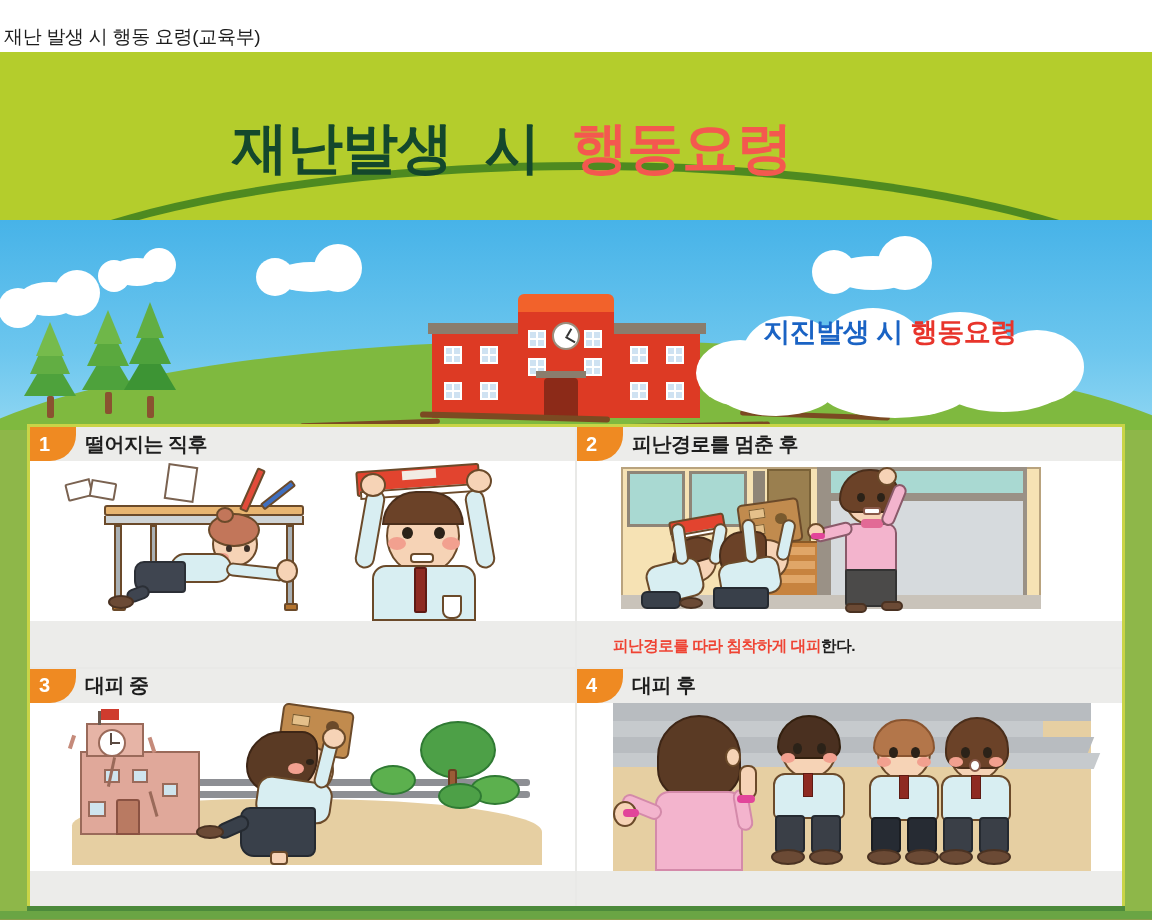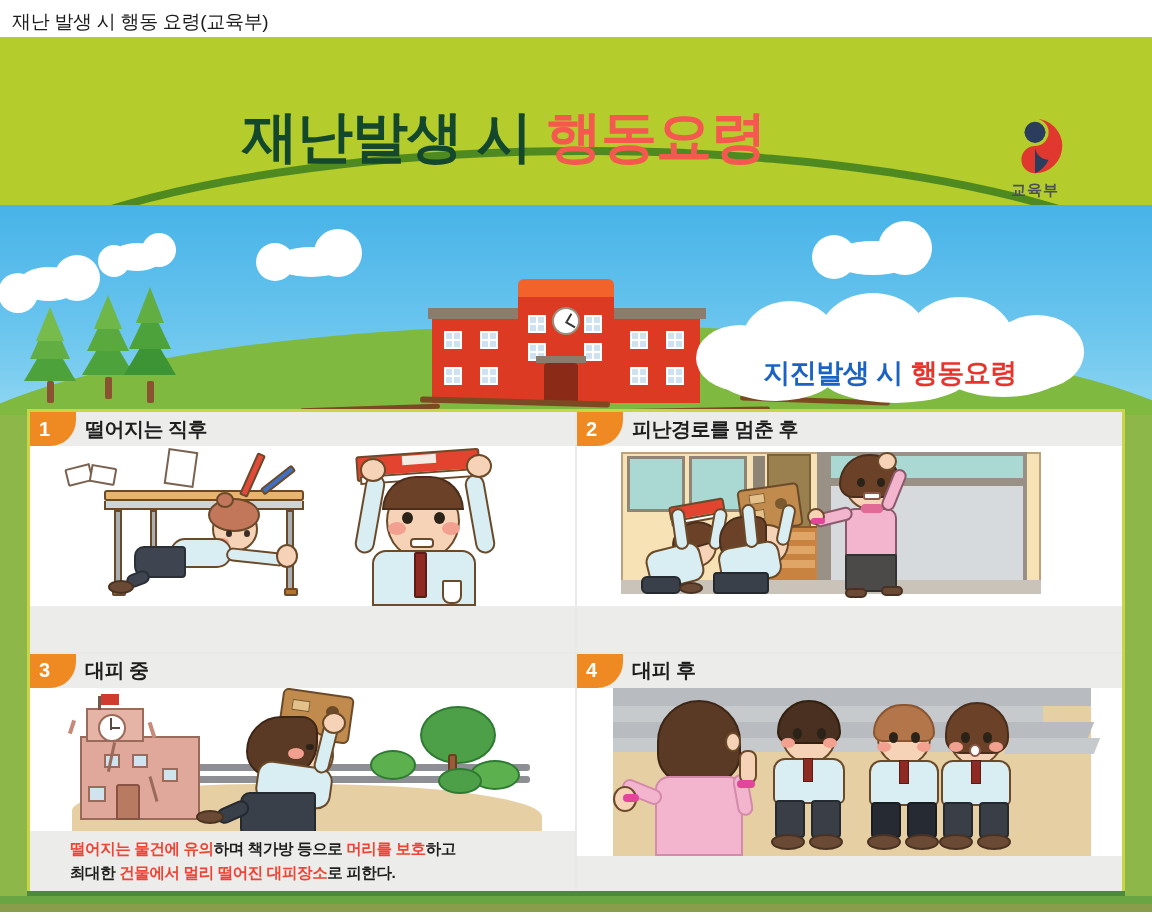--- a/index.html
+++ b/index.html
@@ -3,23 +3,22 @@
 <meta charset="utf-8">
 <style>
   * { box-sizing: border-box; margin: 0; padding: 0; }
   body {
     width: 1152px; height: 920px;
     background: #ffffff;
     font-family: "Liberation Sans", "DejaVu Sans", sans-serif;
     overflow: hidden;
   }
   .page-title {
-    font-size: 19px; color: #1c1c1c; padding: 9px 0 0 4px;
+    font-size: 19px; color: #1c1c1c; padding: 24px 0 0 4px;
     letter-spacing: -0.3px;
-    margin-left: 8px;
   }
   .poster {
     position: relative; width: 1152px; height: 875px;
     margin-top: 2px; overflow: hidden;
     background: #8eb749;
   }
 
   
   .header-band {
     position: absolute; left: 0; top: 0; width: 1152px; height: 172px;
@@ -27,23 +26,23 @@
   }
   .header-curve {
     position: absolute; left: -60px; bottom: -118px; width: 1290px; height: 180px;
     background: #4e8a20; border-radius: 50%/100% 100% 0 0;
   }
   .header-curve2 {
     position: absolute; left: -60px; bottom: -126px; width: 1290px; height: 180px;
     background: #b4cd2c; border-radius: 50%/100% 100% 0 0;
   }
   .main-title {
-    position: absolute; left: 4px; top: 72px; width: 1000px;
+    position: absolute; left: 12px; top: 72px; width: 1000px;
     text-align: center; font-size: 56px; font-weight: bold;
-    letter-spacing: -1px; line-height: 1;
+    letter-spacing: -1px; line-height: 1; font-family: Liberation Mono, monospace;
   }
   .mt-dark { color: #14482c; }
   .mt-red  { color: #f4584f; }
 
   
   .logo-wrap {
     position: absolute; left: 975px; top: 78px; width: 120px; text-align: center;
   }
   .logo-mark { width: 62px; height: 62px; margin: 0 auto; display: block; }
   .logo-text {
@@ -142,21 +141,21 @@
   }
 
   
   .bubble {
     position: absolute; left: 690px; top: 262px; width: 400px; height: 92px;
   }
   .bubble .blob {
     position: absolute; background: #fff; border-radius: 50%;
   }
   .bubble-text {
-    position: absolute; inset: 0; display: flex; align-items: flex-end;
+    position: absolute; inset: 0; display: flex; align-items: flex-start;
     justify-content: center; font-size: 27px; font-weight: bold;
     letter-spacing: -0.5px; z-index: 5;
   }
   .bt-blue { color: #1a63c4; }
   .bt-red  { color: #e8342b; }
 
   
   .grid-frame {
     position: absolute; left: 27px; top: 372px; width: 1098px; height: 487px;
     background: #c9d447;
@@ -227,29 +226,20 @@
 
   <div class="header-band">
     <div class="header-curve"></div>
     <div class="header-curve2"></div>
 
     <div class="main-title">
       <span class="mt-dark">재난발생 시</span>
       <span class="mt-red">행동요령</span>
     </div>
 
-    <div class="logo-wrap">
-      <svg class="logo-mark" viewBox="0 0 100 100">
-        <path d="M50 6 A44 44 0 1 0 50 94 A44 44 0 0 1 50 6 Z" fill="#2b3d5c"></path>
-        <path d="M50 6 A44 44 0 0 1 50 94 A22 22 0 0 1 50 50 A22 22 0 0 0 50 6 Z" fill="#e0372e"></path>
-        <circle cx="50" cy="28" r="17" fill="#2b3d5c"></circle>
-        <path d="M50 50 A22 22 0 0 0 72 72 A44 44 0 0 1 50 94 Z" fill="#2b3d5c"></path>
-      </svg>
-      <div class="logo-text">교육부</div>
-    </div>
   </div>
 
   <div class="scene">
     <div class="sky"></div>
     <div class="cloud c1"></div>
     <div class="cloud c2"></div>
     <div class="cloud c3"></div>
     <div class="cloud c4"></div>
     <div class="hill2"></div>
     <div class="hill"></div>
@@ -435,20 +425,23 @@
           <div class="ill" style="left:268px;top:108px;width:52px;height:38px;background:#4b4a49;border:2px solid #333;border-radius:2px 2px 4px 4px;"></div>
           <div class="ill" style="left:236px;top:64px;width:40px;height:14px;background:#f3b4cd;border:2px solid #8a5a6a;border-radius:8px;transform:rotate(-14deg);"></div>
           <div class="ill rnd" style="left:230px;top:62px;width:18px;height:17px;background:#f6d3b6;border:2px solid #6b4a2a;"></div>
           <div class="ill" style="left:234px;top:72px;width:14px;height:6px;background:#e2459a;border-radius:3px;"></div>
           <div class="ill" style="left:310px;top:22px;width:14px;height:44px;background:#f3b4cd;border:2px solid #8a5a6a;border-radius:8px;transform:rotate(22deg);"></div>
           <div class="ill rnd" style="left:300px;top:6px;width:20px;height:19px;background:#f6d3b6;border:2px solid #6b4a2a;"></div>
           <div class="ill" style="left:268px;top:142px;width:22px;height:10px;background:#6b4a35;border:2px solid #4a3222;border-radius:5px;"></div>
           <div class="ill" style="left:304px;top:140px;width:22px;height:10px;background:#6b4a35;border:2px solid #4a3222;border-radius:5px;"></div>
         </div>
         <div class="cap cap-left" style="padding-left:36px;">
+          <span class="cap-line">
+            <span class="r">피난경로를 따라 침착하게 대피</span><span class="b">한다.</span>
+          </span>
         </div>
       </div>
 
       <div class="panel panel-3">
         <div class="panel-head">
           <div class="num-badge">3</div>
           <div class="panel-title">대피 중</div>
         </div>
         <div class="art">
 
@@ -488,28 +481,20 @@
           <div class="ill rnd" style="left:276px;top:56px;width:8px;height:6px;background:#2b2218;"></div>
           <div class="ill rnd" style="left:258px;top:60px;width:16px;height:11px;background:#f2a08f;"></div>
           <div class="ill" style="left:226px;top:76px;width:76px;height:42px;background:#d8eef2;border:2px solid #6b4a2a;border-radius:14px;transform:rotate(8deg);"></div>
           <div class="ill" style="left:288px;top:34px;width:16px;height:52px;background:#d8eef2;border:2px solid #6b4a2a;border-radius:9px;transform:rotate(14deg);"></div>
           <div class="ill rnd" style="left:292px;top:24px;width:24px;height:22px;background:#f6d3b6;border:2px solid #6b4a2a;"></div>
           <div class="ill" style="left:210px;top:104px;width:76px;height:50px;background:#39404a;border:2px solid #252a31;border-radius:10px 4px 8px 14px;"></div>
           <div class="ill" style="left:186px;top:116px;width:34px;height:16px;background:#39404a;border:2px solid #252a31;border-radius:8px;transform:rotate(-24deg);"></div>
           <div class="ill rnd" style="left:166px;top:122px;width:28px;height:14px;background:#6b4a35;border:2px solid #4a3222;"></div>
           <div class="ill" style="left:240px;top:148px;width:18px;height:14px;background:#f6d3b6;border:2px solid #6b4a2a;border-radius:4px;"></div>
         </div>
-        <div class="cap cap-left" style="padding-left:40px;">
-          <span class="cap-line">
-            <span class="r">떨어지는 물건에 유의</span><span class="b">하며 책가방 등으로 </span><span class="r">머리를 보호</span><span class="b">하고</span>
-          </span>
-          <span class="cap-line">
-            <span class="b">최대한 </span><span class="r">건물에서 멀리 떨어진 대피장소</span><span class="b">로 피한다.</span>
-          </span>
-        </div>
       </div>
 
       <div class="panel panel-4">
         <div class="panel-head">
           <div class="num-badge">4</div>
           <div class="panel-title">대피 후</div>
         </div>
         <div class="art">
           <div class="ill" style="left:36px;top:0;width:478px;height:168px;background:#e6cfa2;"></div>
 

